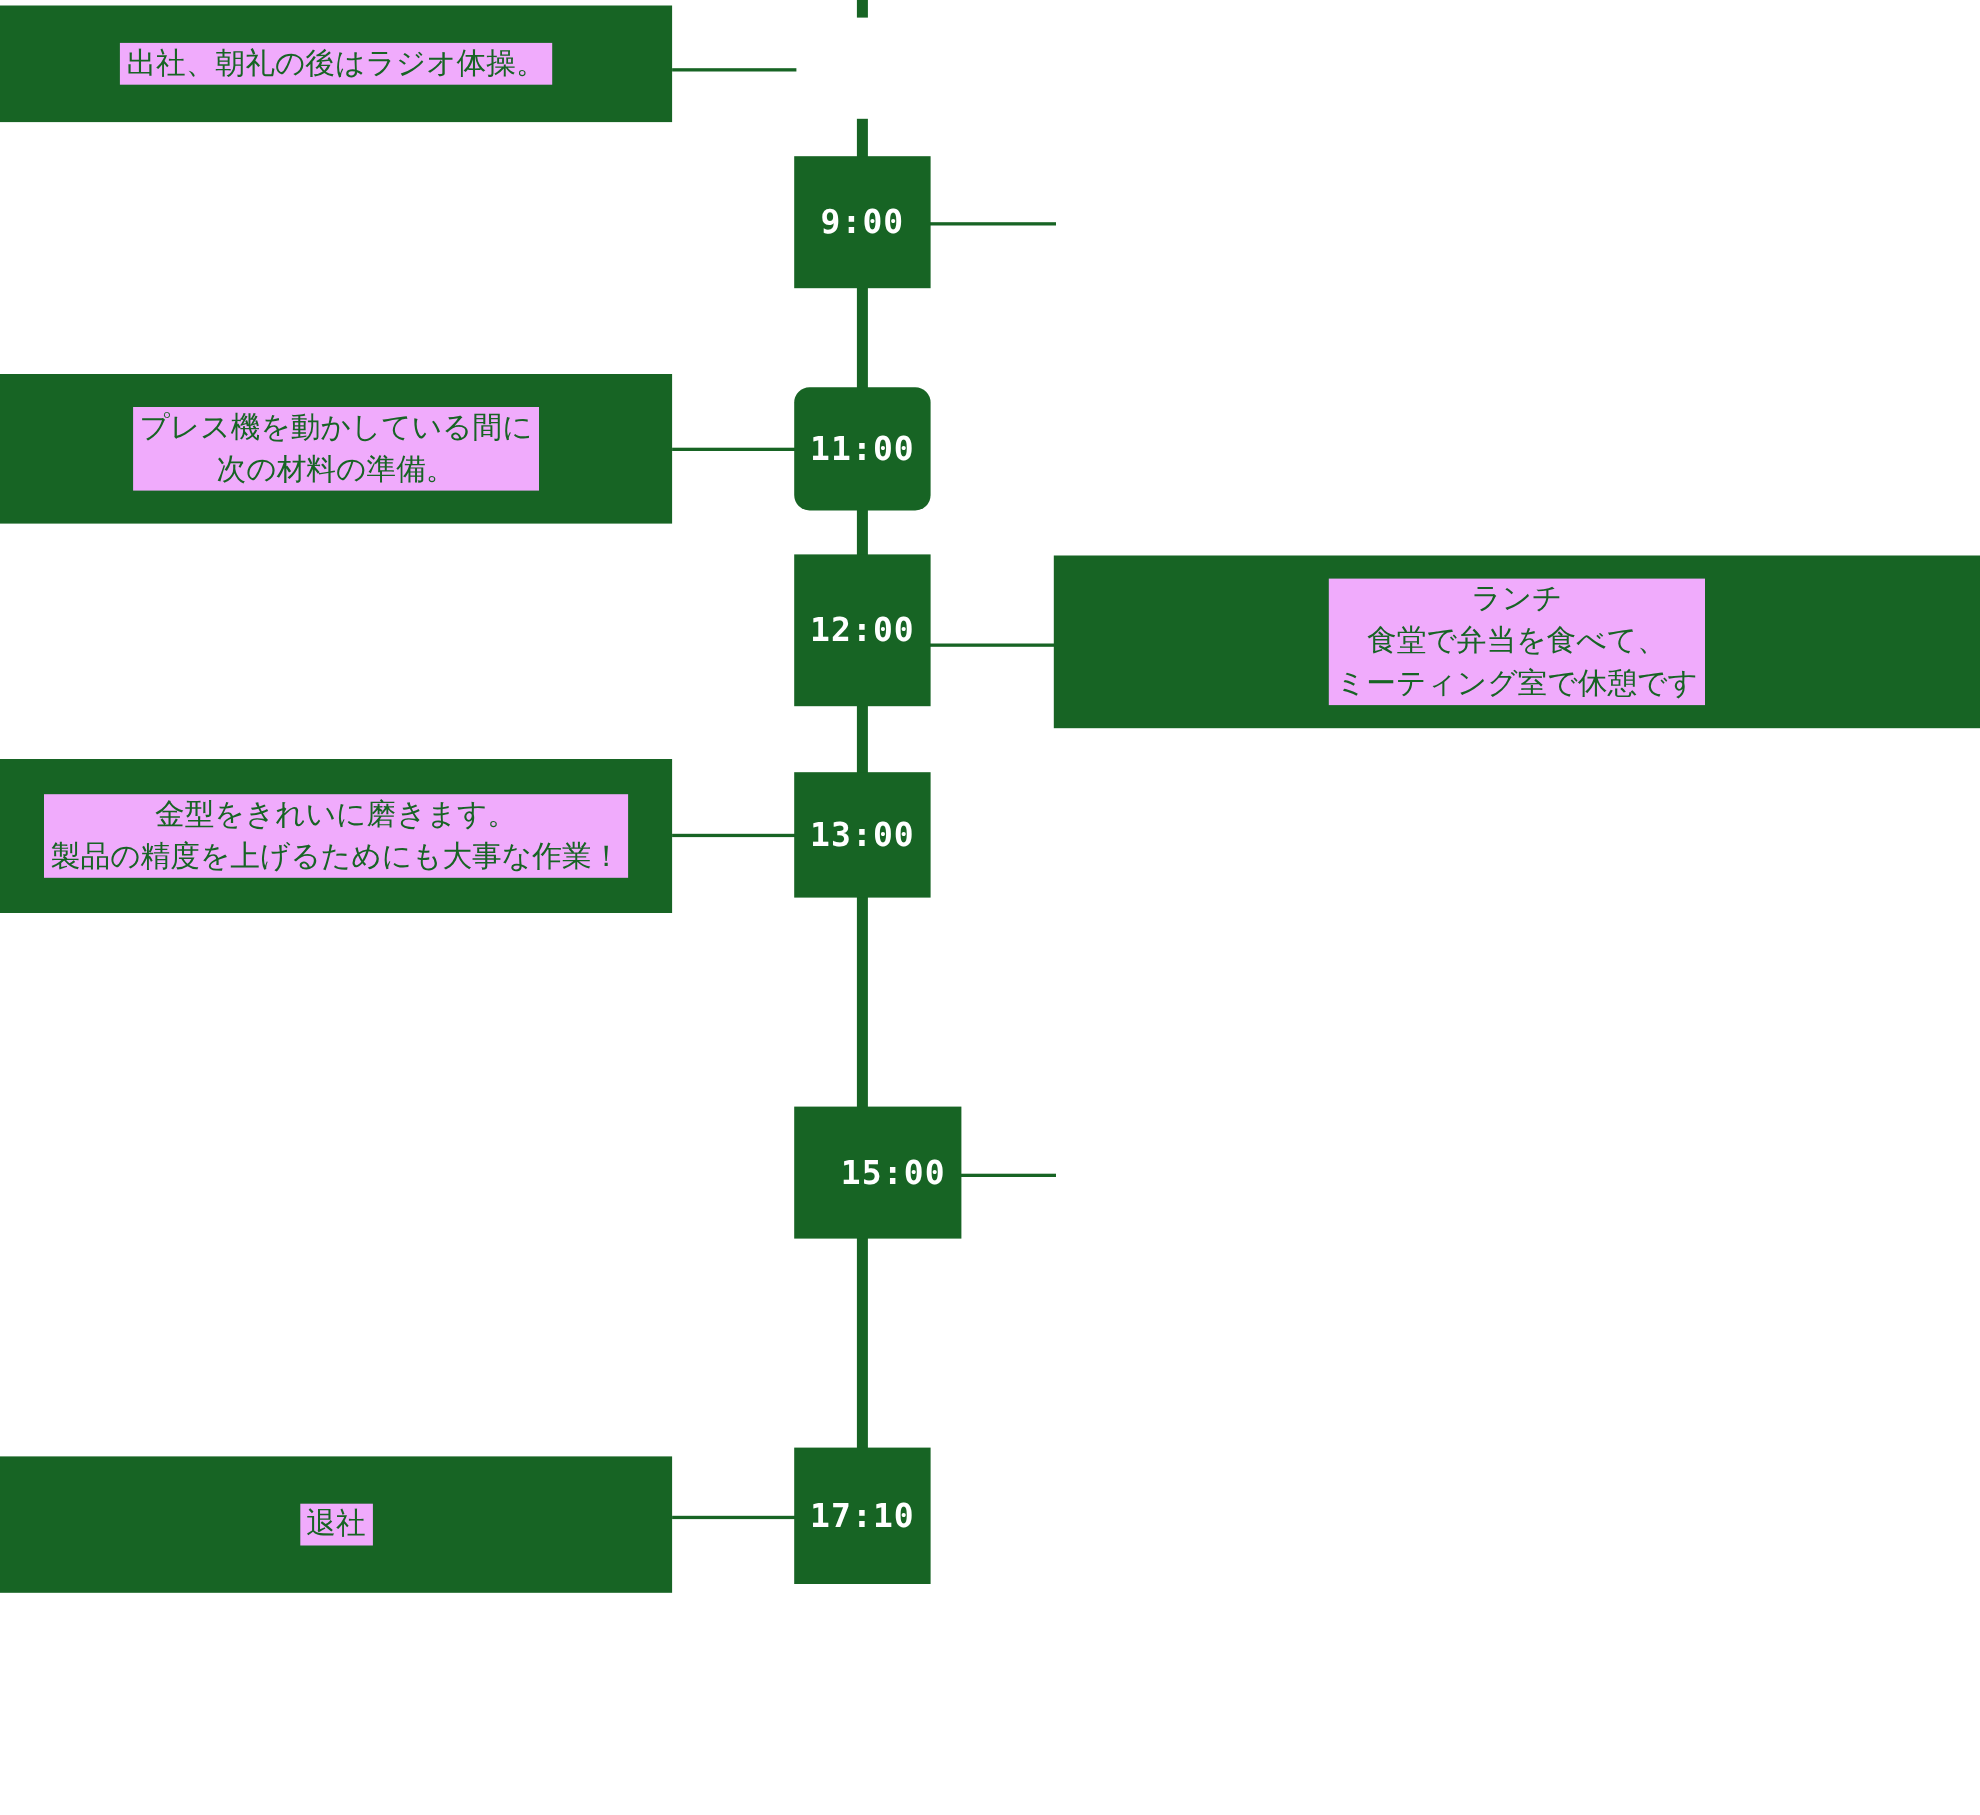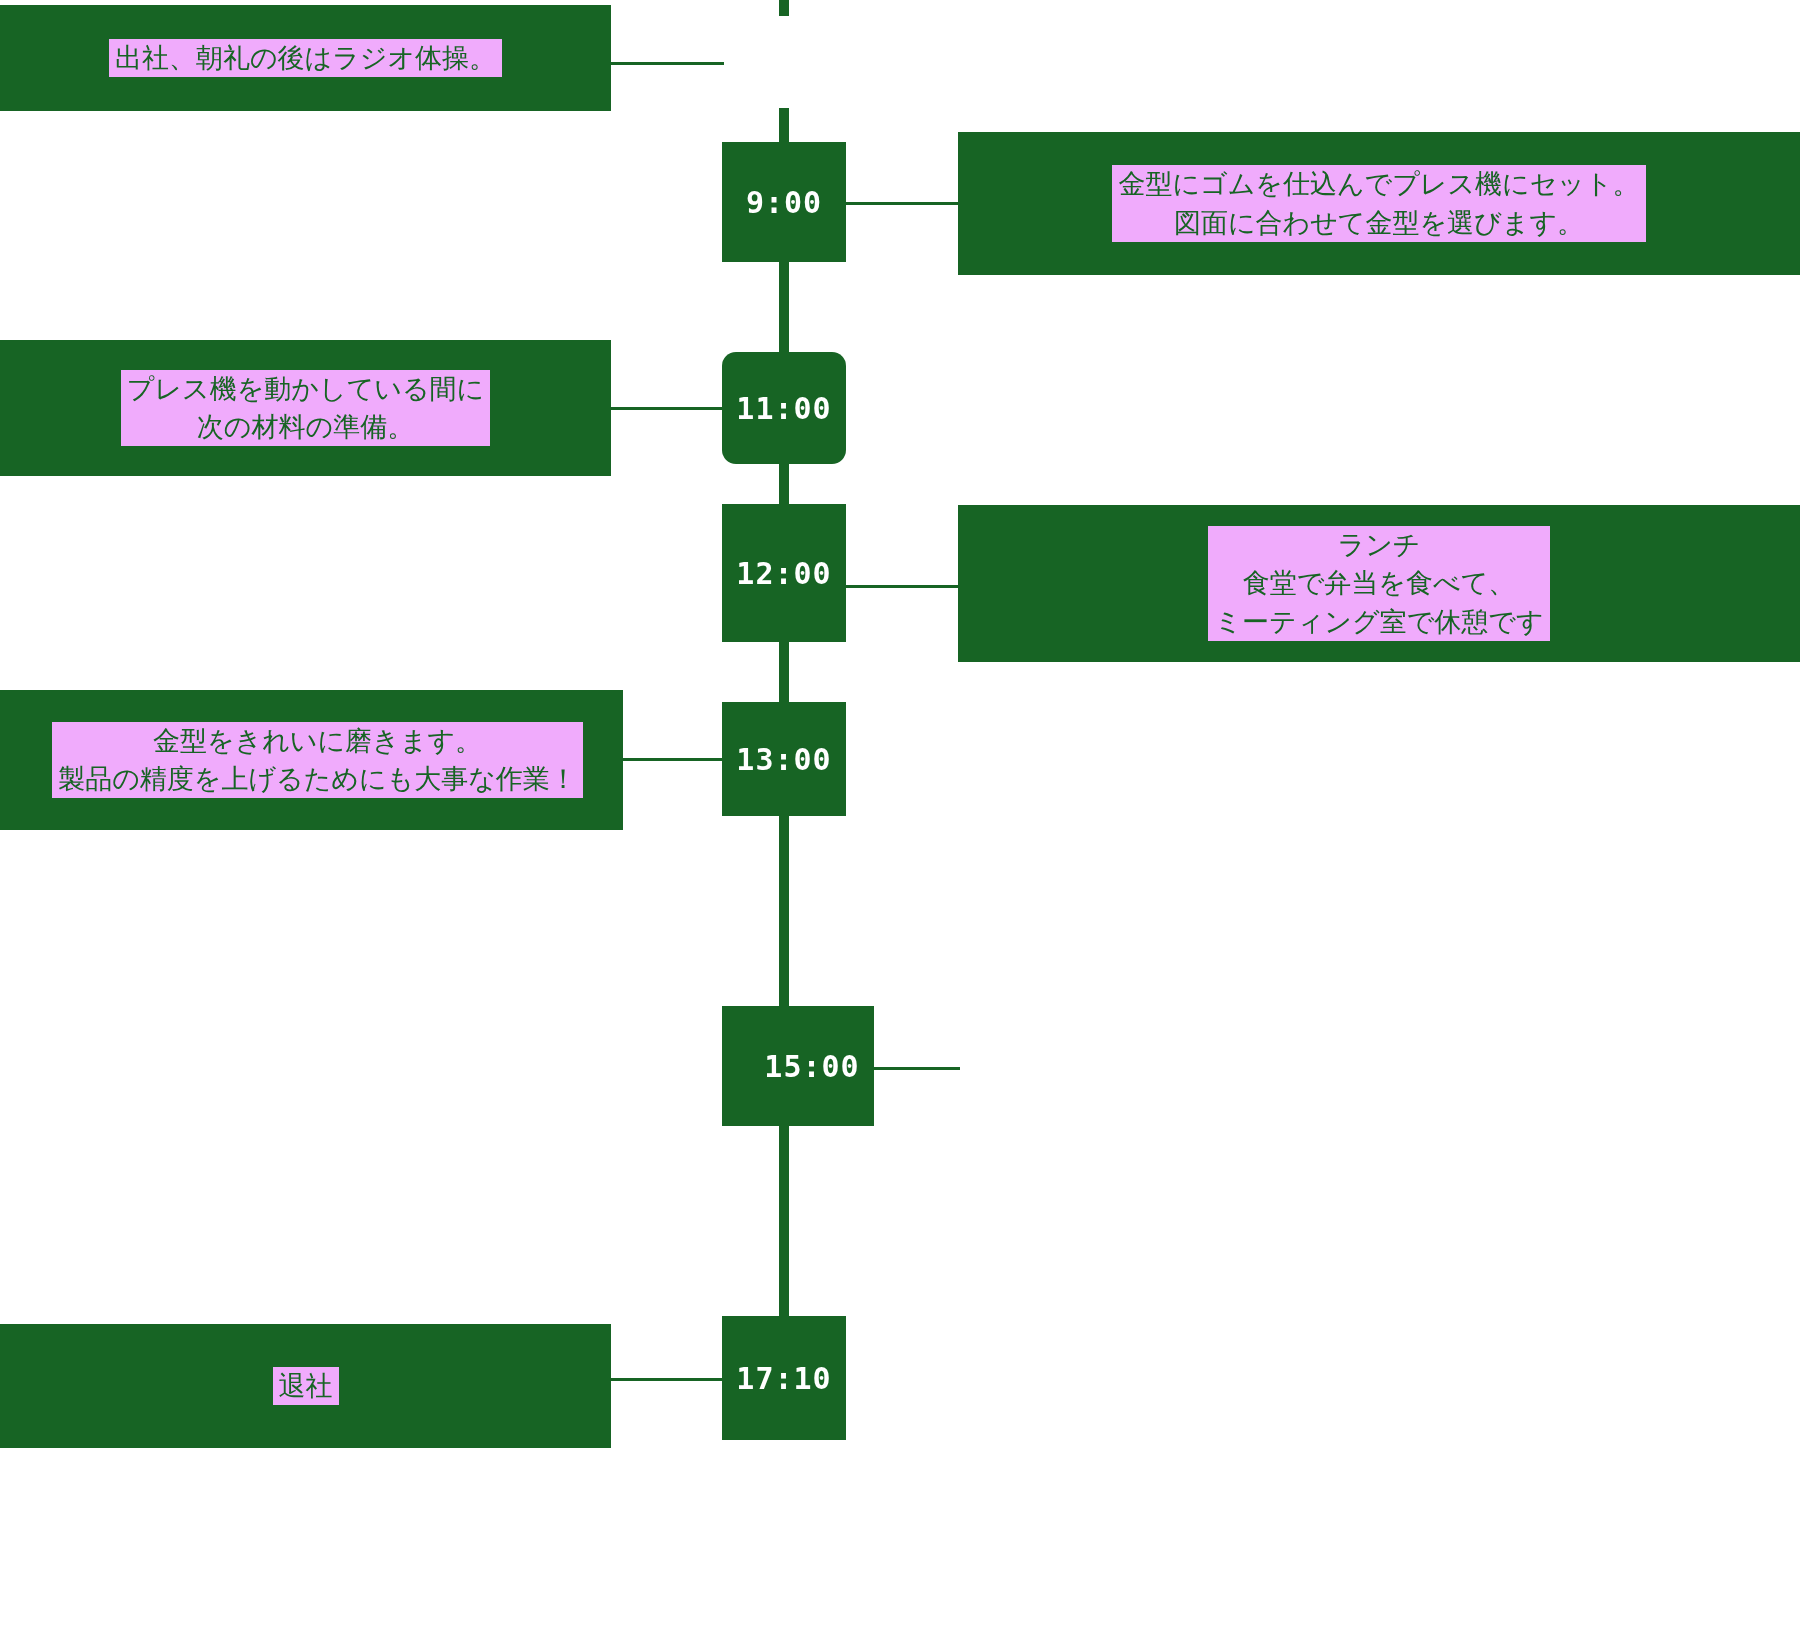--- a/index.html
+++ b/index.html
@@ -86,37 +86,33 @@
   <div class="connector" style="left:611px;width:113px;top:407px;"></div>
   <div class="connector" style="left:845px;width:115px;top:585px;"></div>
   <div class="connector" style="left:611px;width:113px;top:758px;"></div>
   <div class="connector" style="left:845px;width:115px;top:1067px;"></div>
   <div class="connector" style="left:611px;width:113px;top:1378px;"></div>
 
   <div class="panel left" style="top:5px;height:106px;">
     <span class="panel-text">出社、朝礼の後はラジオ体操。</span>
   </div>
 
-  <div class="panel right" style="top:132px;height:143px;">
-    <span class="panel-text">金型にゴムを仕込んでプレス機にセット。
-図面に合わせて金型を選びます。</span>
-  </div>
 
   <div class="panel left" style="top:340px;height:136px;">
     <span class="panel-text">プレス機を動かしている間に
 次の材料の準備。</span>
   </div>
 
   <div class="panel right" style="top:505px;height:157px;">
     <span class="panel-text">ランチ
 食堂で弁当を食べて、
 ミーティング室で休憩です</span>
   </div>
 
-  <div class="panel left" style="top:690px;height:140px;padding-left:12px;">
+  <div class="panel left" style="top:690px;height:140px;">
     <span class="panel-text">金型をきれいに磨きます。
 製品の精度を上げるためにも大事な作業！</span>
   </div>
 
 
   <div class="panel left" style="top:1324px;height:124px;">
     <span class="panel-text">退社</span>
   </div>
 
   <div class="time-box" style="top:142px;height:120px;">

